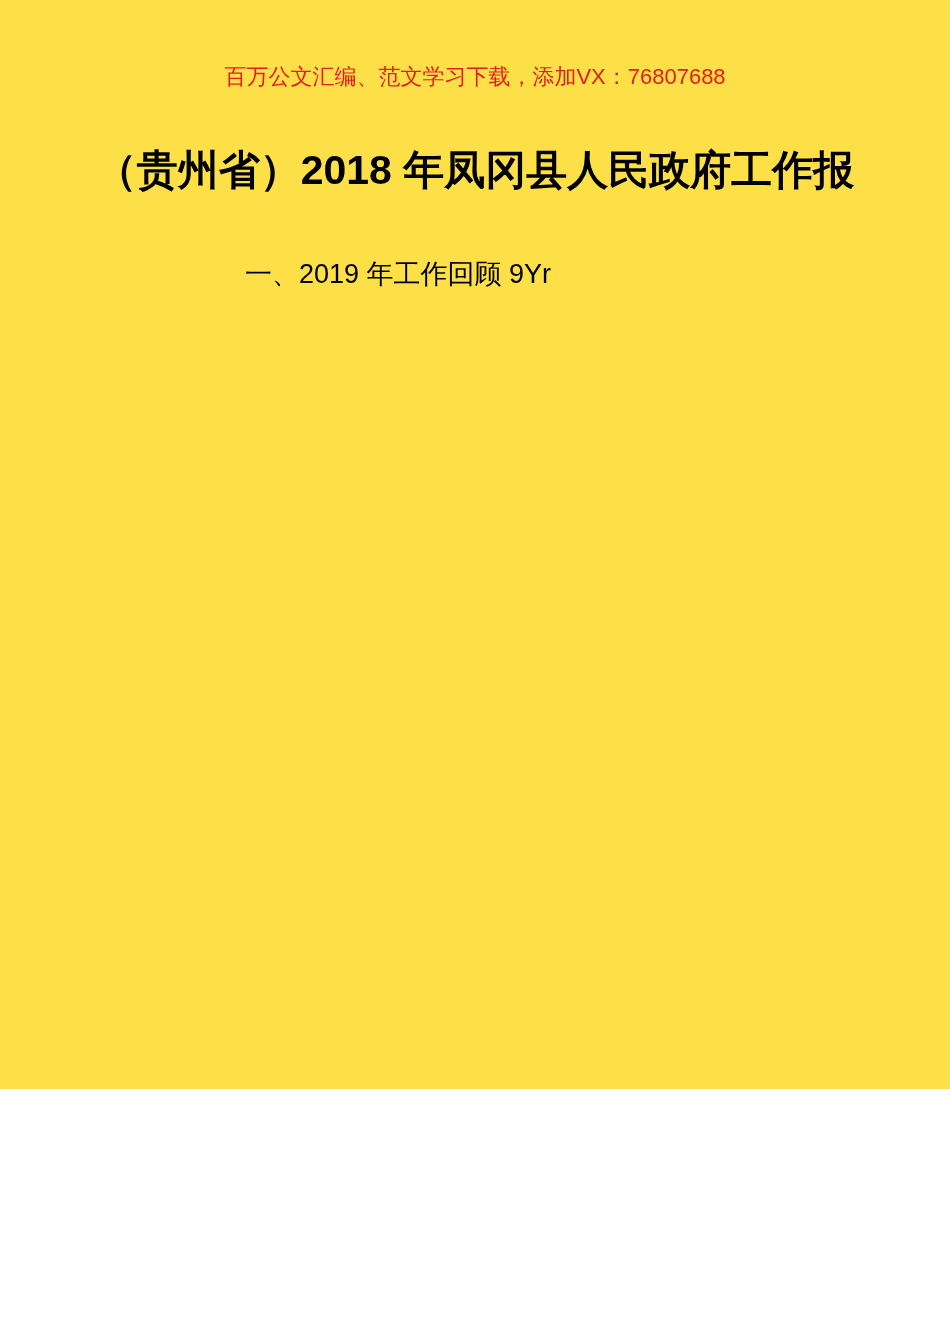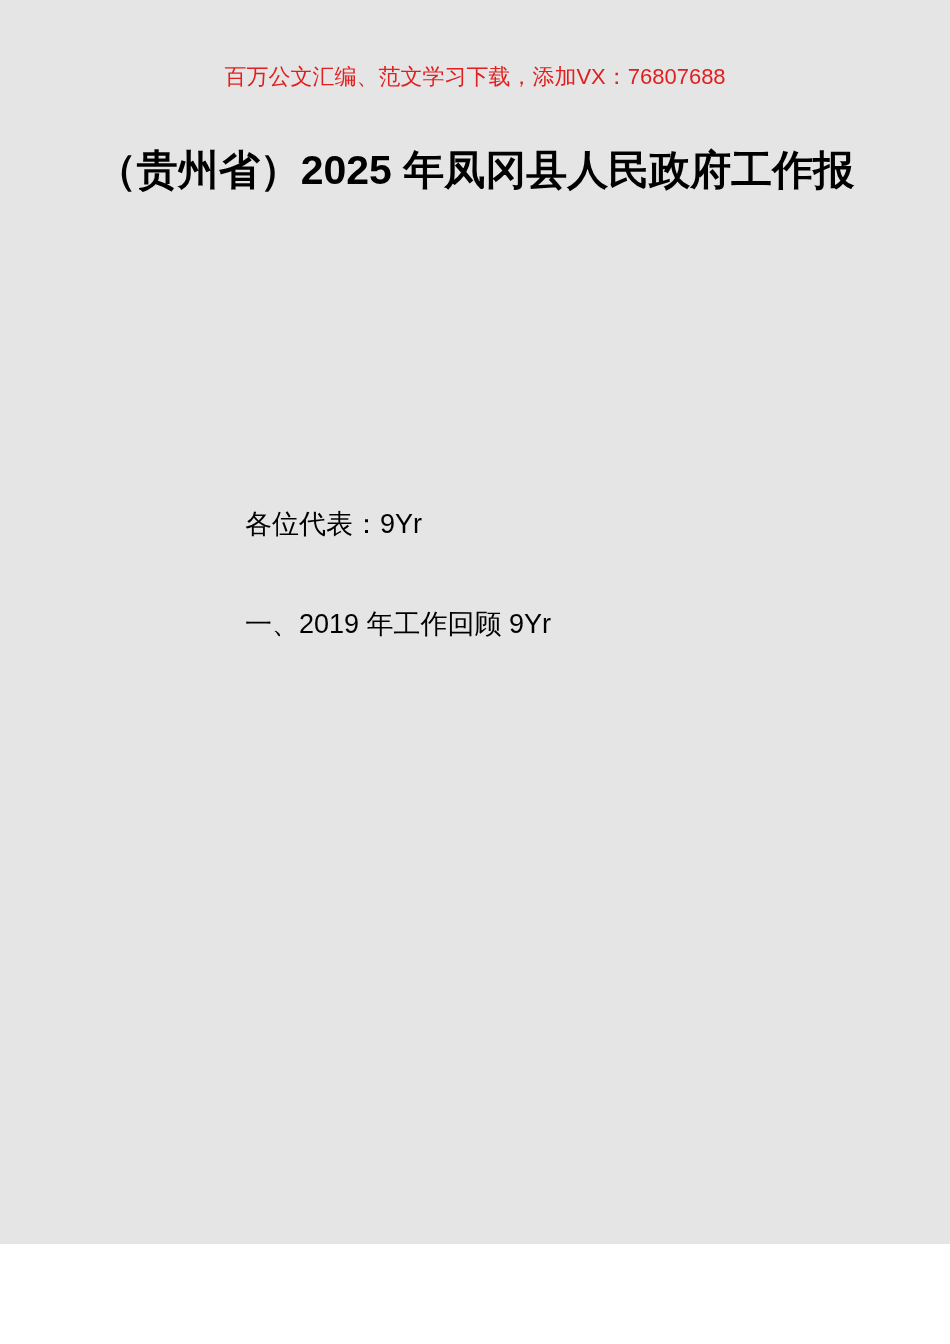--- a/index.html
+++ b/index.html
@@ -9,22 +9,22 @@
   body {
     width: 950px;
     height: 1344px;
     background: #ffffff;
     font-family: "Liberation Sans", sans-serif;
     color: #000000;
   }
   .page {
     position: relative;
     width: 950px;
-    height: 1244px;
-    background: #e5e5e5;
+    height: 1089px;
+    background: #fde047;
     overflow: hidden;
   }
   .banner {
     padding-top: 64px;
     text-align: center;
     font-size: 22px;
     line-height: 26px;
     color: #e02020;
   }
   .doc-title {
@@ -61,21 +61,20 @@
 </head>
 <body>
 
 <div class="page">
 
   <div class="banner">
     <span>百万公文汇编、范文学习下载，添加VX：76807688</span>
   </div>
 
   <h1 class="doc-title">
-    <span class="title-line">（贵州省）2025 年凤冈县人民政府工作报</span>
+    <span class="title-line">（贵州省）2018 年凤冈县人民政府工作报</span>
   </h1>
 
   <div class="content">
-    <p class="salutation">各位代表：9Yr</p>
     <p class="section-heading">一、2019 年工作回顾 9Yr</p>
   </div>
 
 </div>
 
 </body></html>

